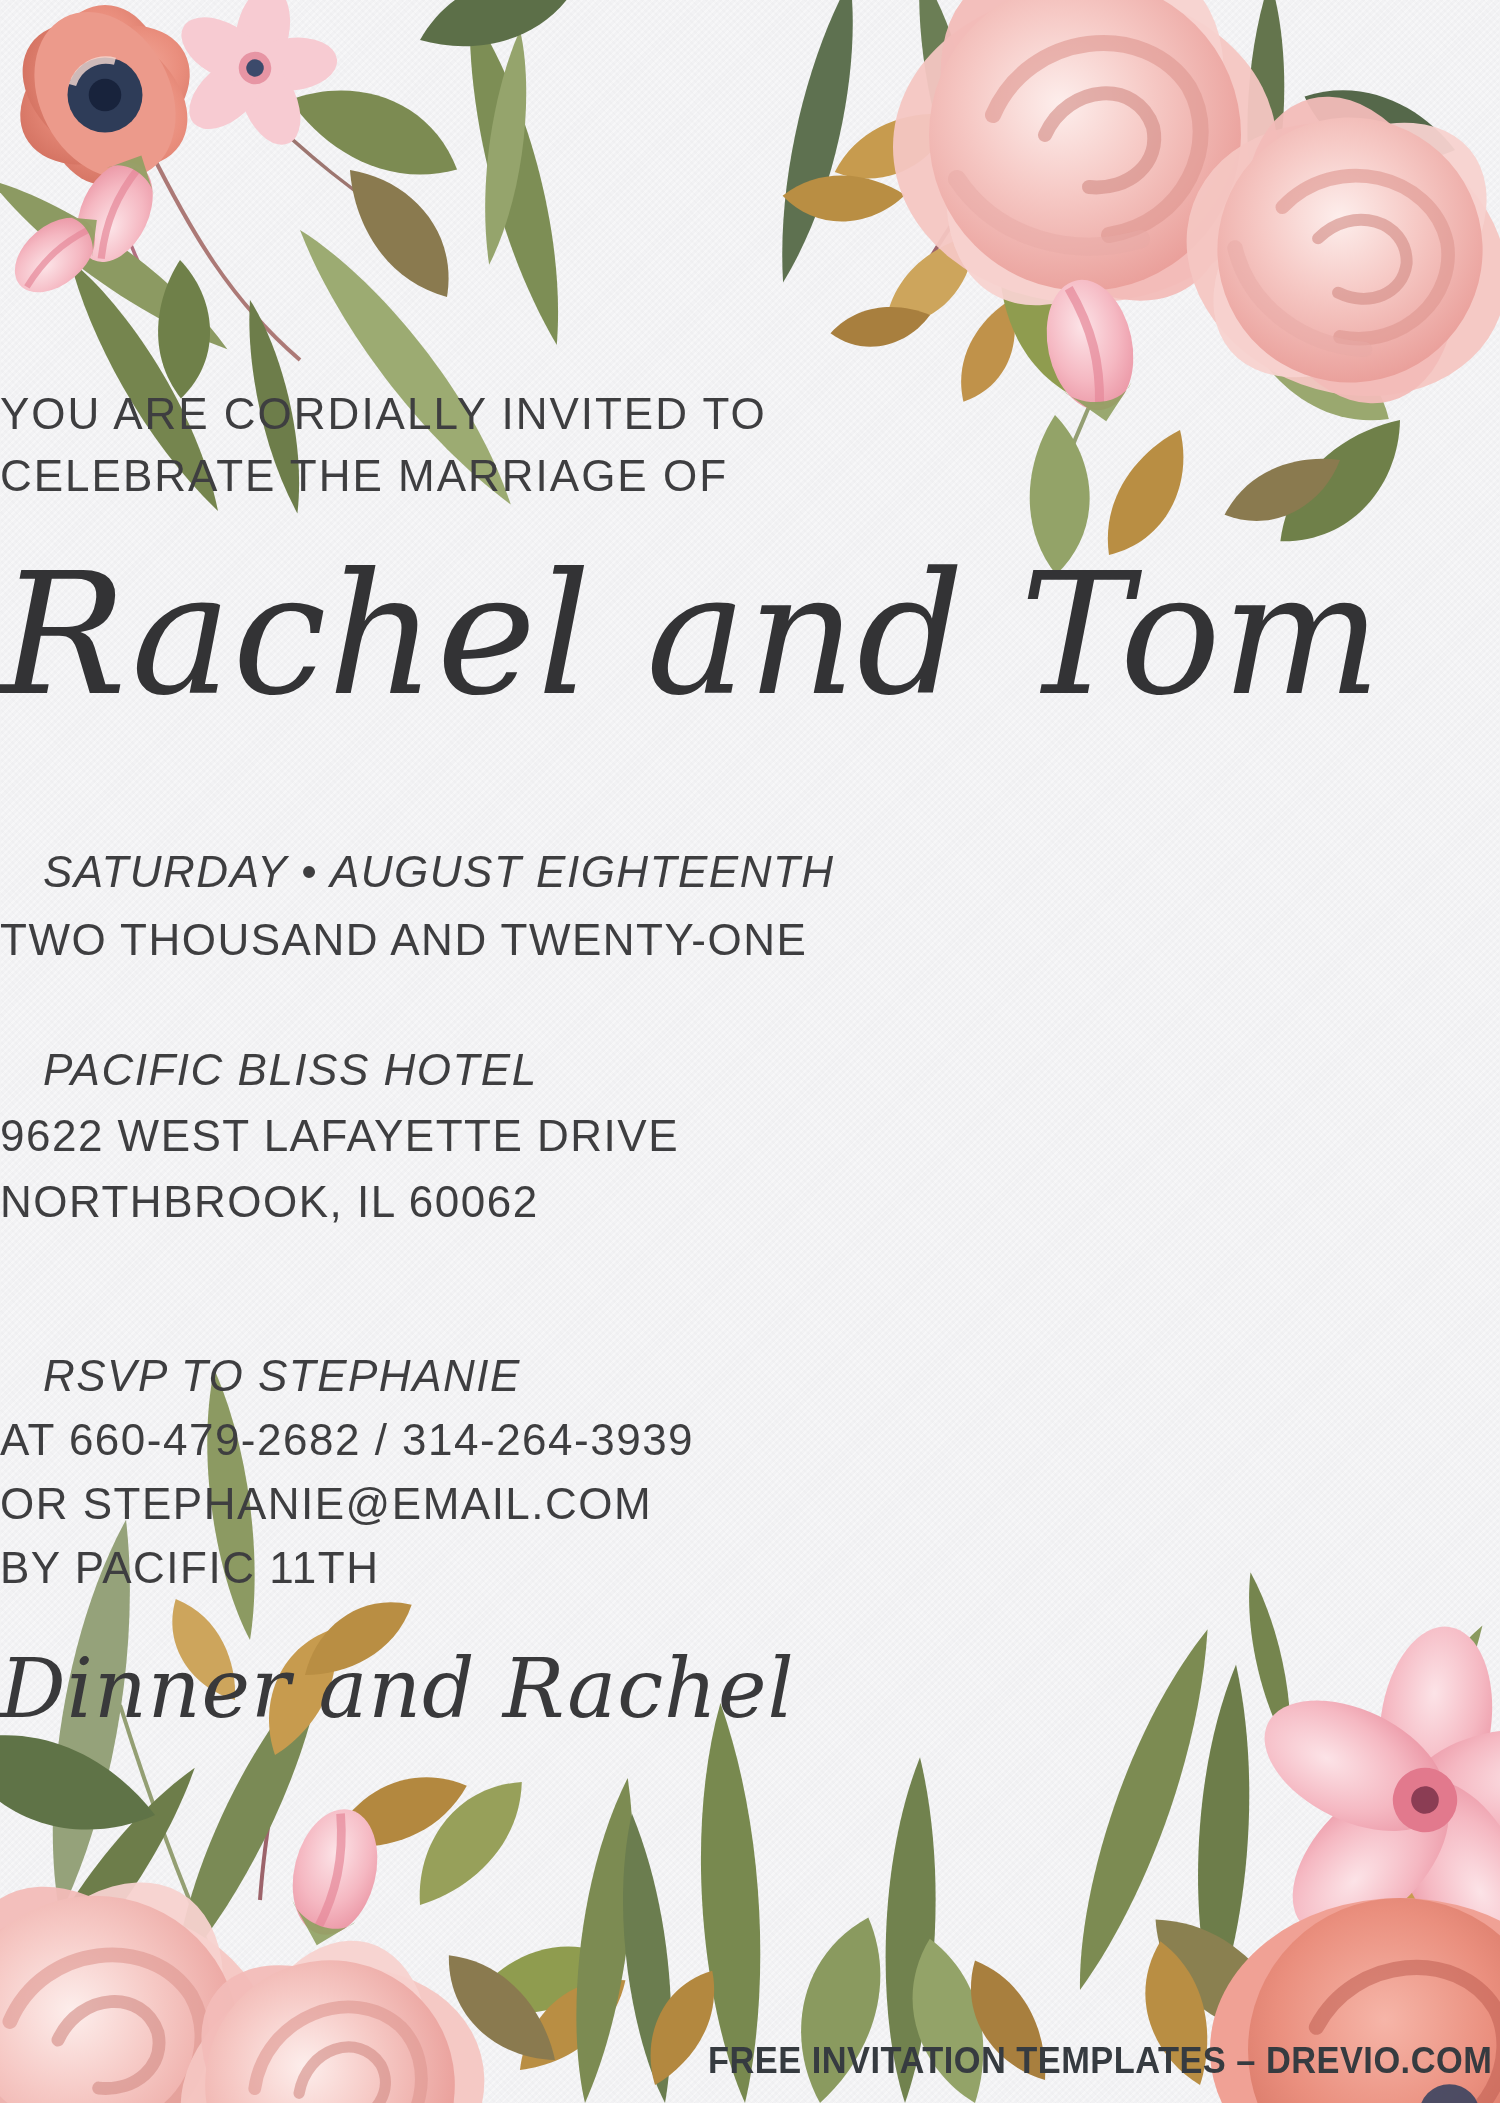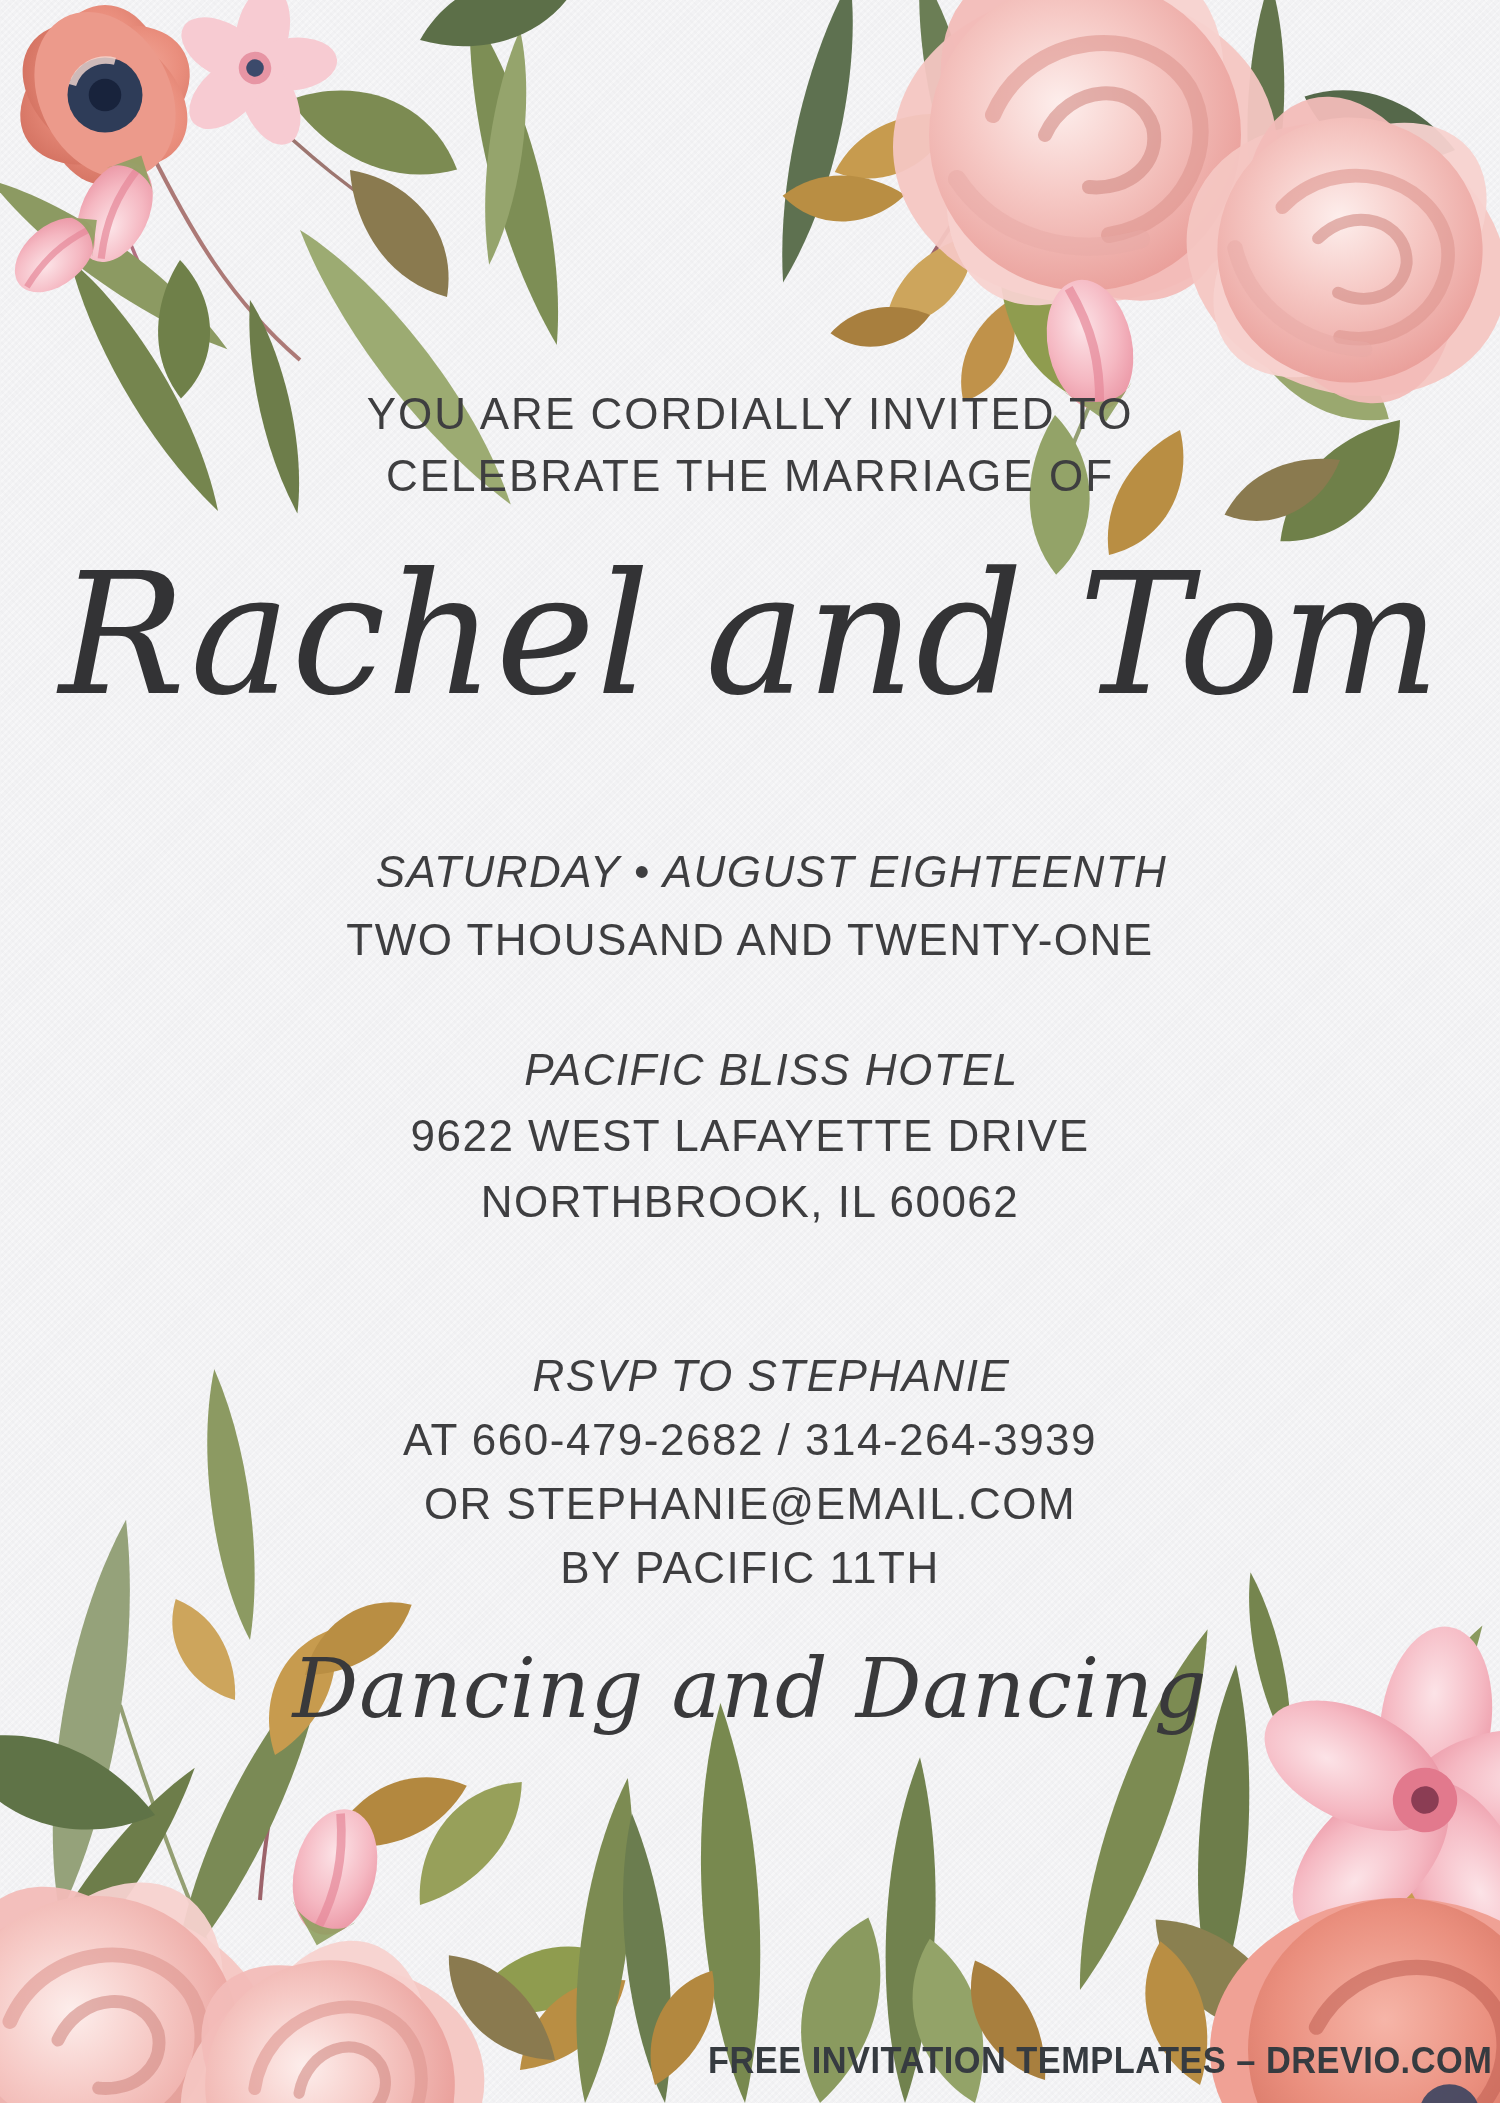--- a/index.html
+++ b/index.html
@@ -10,21 +10,21 @@
   }
   .card{
     position:relative;width:1500px;height:2103px;overflow:hidden;
     background:
       repeating-linear-gradient(45deg, rgba(0,0,0,.012) 0 2px, transparent 2px 5px),
       repeating-linear-gradient(-45deg, rgba(255,255,255,.35) 0 2px, transparent 2px 5px),
       #f2f2f4;
   }
   .florals{position:absolute;inset:0;z-index:1;}
   .tblock{
-    position:absolute;left:0;width:100%;text-align:center;z-index:2;
+    position:absolute;left:0;width:100%;z-index:2;
     color:#3e3e40;letter-spacing:2px;font-size:44px;
   }
   .intro{top:383px;line-height:62px;}
   .names{
     top:526px;font-family:"DejaVu Serif","Liberation Serif",serif;
     font-style:italic;font-size:168px;line-height:1.3;color:#333335;letter-spacing:1px;
   }
   .date{top:838px;line-height:68px;letter-spacing:1.5px;}
   .venue{top:1037px;line-height:66px;letter-spacing:1.5px;}
   .rsvp{top:1344px;line-height:64px;letter-spacing:1.5px;}
@@ -227,18 +227,18 @@
     <div>NORTHBROOK, IL 60062</div>
   </div>
 
   <div class="tblock rsvp">
     <div class="it">RSVP TO STEPHANIE</div>
     <div>AT 660-479-2682 / 314-264-3939</div>
     <div>OR STEPHANIE@EMAIL.COM</div>
     <div>BY PACIFIC 11TH</div>
   </div>
 
-  <div class="tblock script2">Dancing and Dancing</div>
+  <div class="tblock script2">Dinner and Rachel</div>
 
 
   <div class="footer">FREE INVITATION TEMPLATES – DREVIO.COM</div>
 
 </div>
 
 </body></html>

